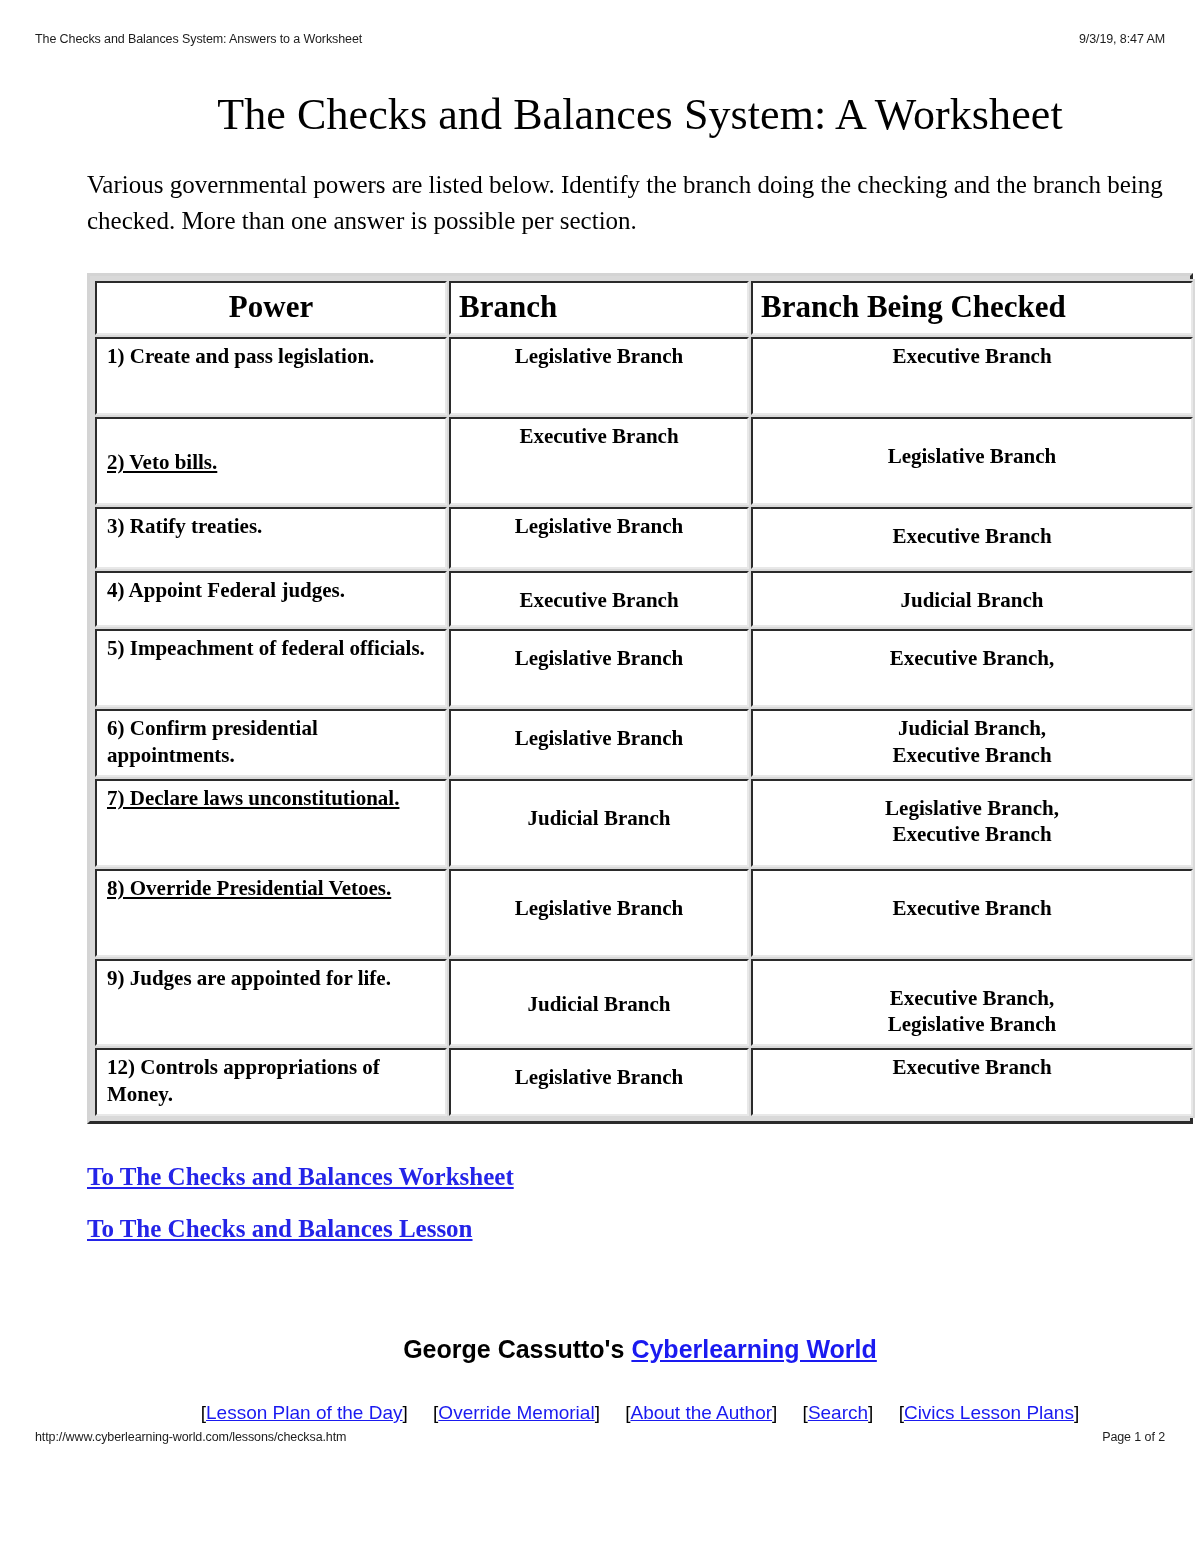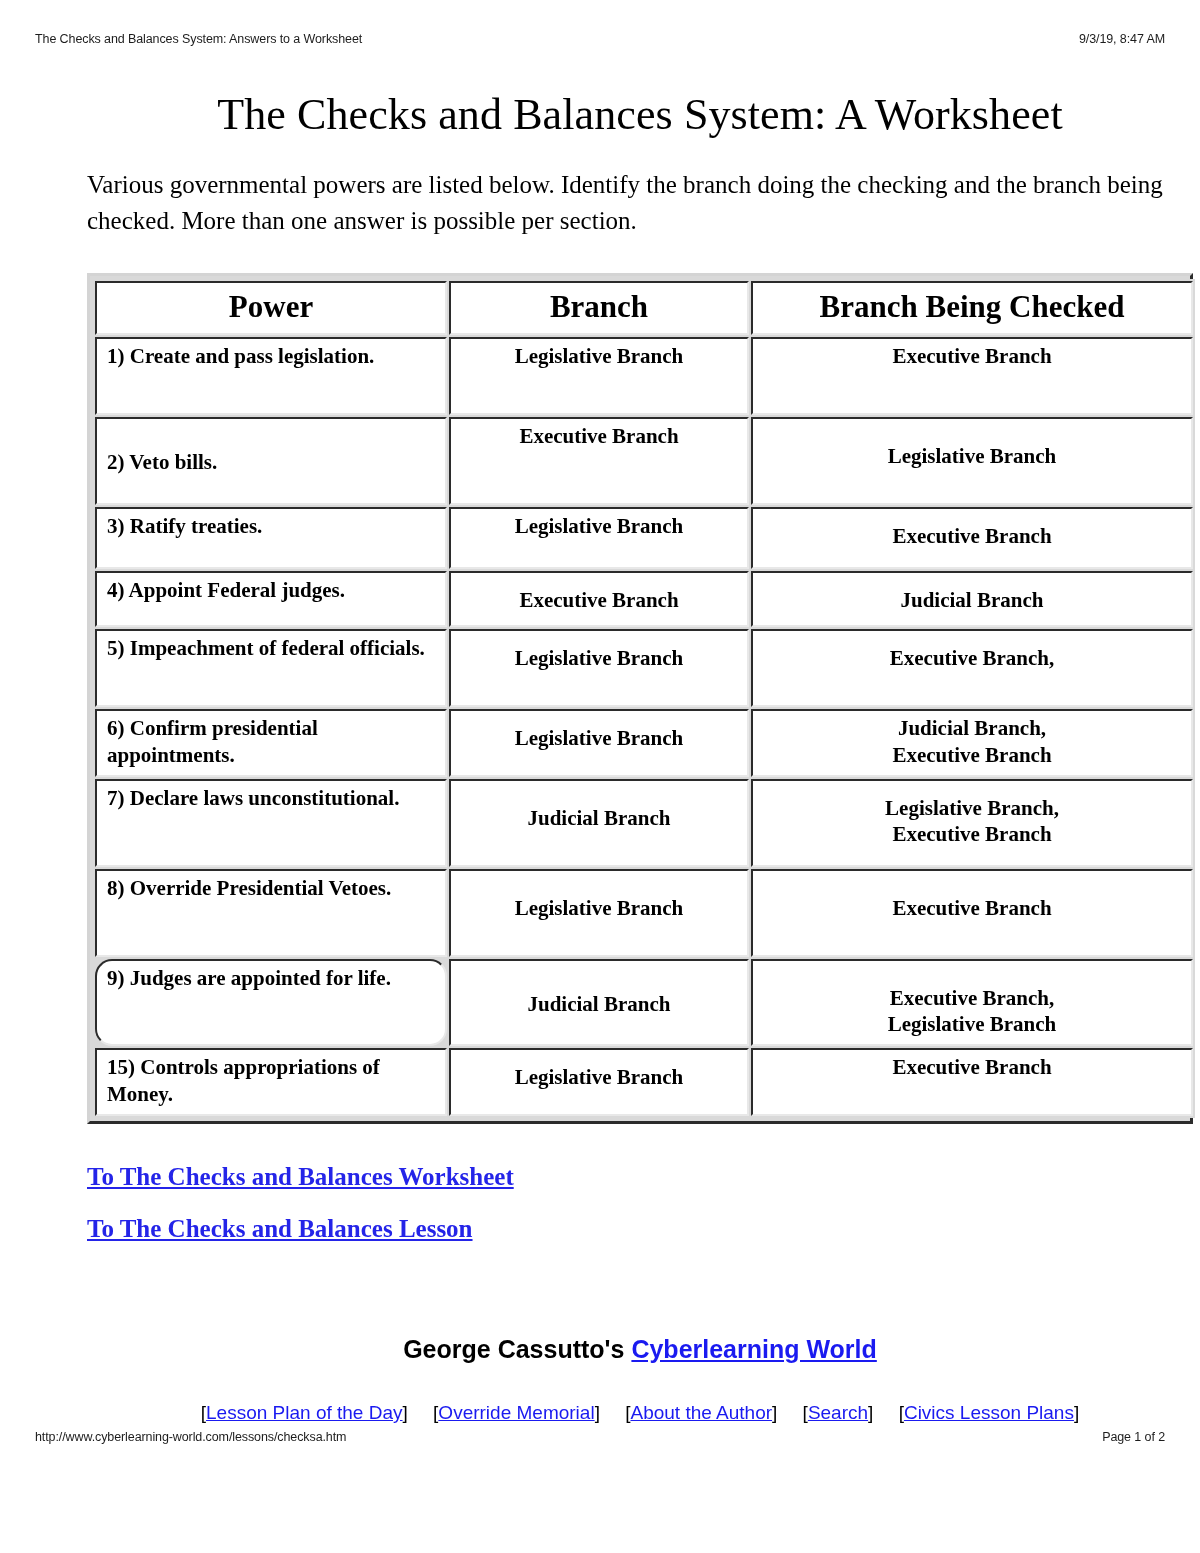--- a/index.html
+++ b/index.html
@@ -100,37 +100,37 @@
     vertical-align: top;
     padding: 6px 8px;
     box-sizing: border-box;
   }
   table.cb td.c-power   { width: 352px; text-align: left;   padding-left: 10px; }
   table.cb td.c-branch  { width: 300px; text-align: center; }
   table.cb td.c-checked { width: 442px; text-align: center; }
 
   table.cb tr.head td {
     font-size: 31px;
-    text-align: center;
+    text-align: left;
     padding: 7px 8px 9px 8px;
     line-height: 1.1;
   }
   table.cb tr.head td.c-power { text-align: center; }
 
   
   .pad-t0  { padding-top: 4px !important; }
   .pad-t14 { padding-top: 14px !important; }
   .pad-t24 { padding-top: 24px !important; }
   .pad-t30 { padding-top: 30px !important; }
 
   .h-56  { height: 56px; }
   .h-78  { height: 78px; }
-  .h-88  { height: 88px; }
+  .h-88  { height: 88px; text-decoration: underline; }
   .h-62  { height: 62px; }
-  .h-100 { height: 84px; border-radius: 17px; }
+  .h-100 { height: 84px; }
 
   
   .link-block {
     margin-top: 39px;
     font-weight: bold;
   }
   a.serif-link {
     font-family: "Liberation Serif", serif;
     font-size: 25px;
     color: #2424e8;
@@ -250,21 +250,21 @@
         <tr>
           <td class="c-power h-100 pad-t0">9) Judges are appointed for life.</td>
           <td class="c-branch pad-t30">Judicial Branch</td>
           <td class="c-checked pad-t24">
             <span>Executive Branch,</span><br>
             <span>Legislative Branch</span>
           </td>
         </tr>
 
         <tr>
-          <td class="c-power h-62 pad-t0">15) Controls appropriations of Money.</td>
+          <td class="c-power h-62 pad-t0">12) Controls appropriations of Money.</td>
           <td class="c-branch pad-t14">Legislative Branch</td>
           <td class="c-checked pad-t0">Executive Branch</td>
         </tr>
       </tbody>
     </table>
   </div>
 
   <div class="link-block">
     <div>
       <a class="serif-link" href="#">To The Checks and Balances Worksheet</a>

